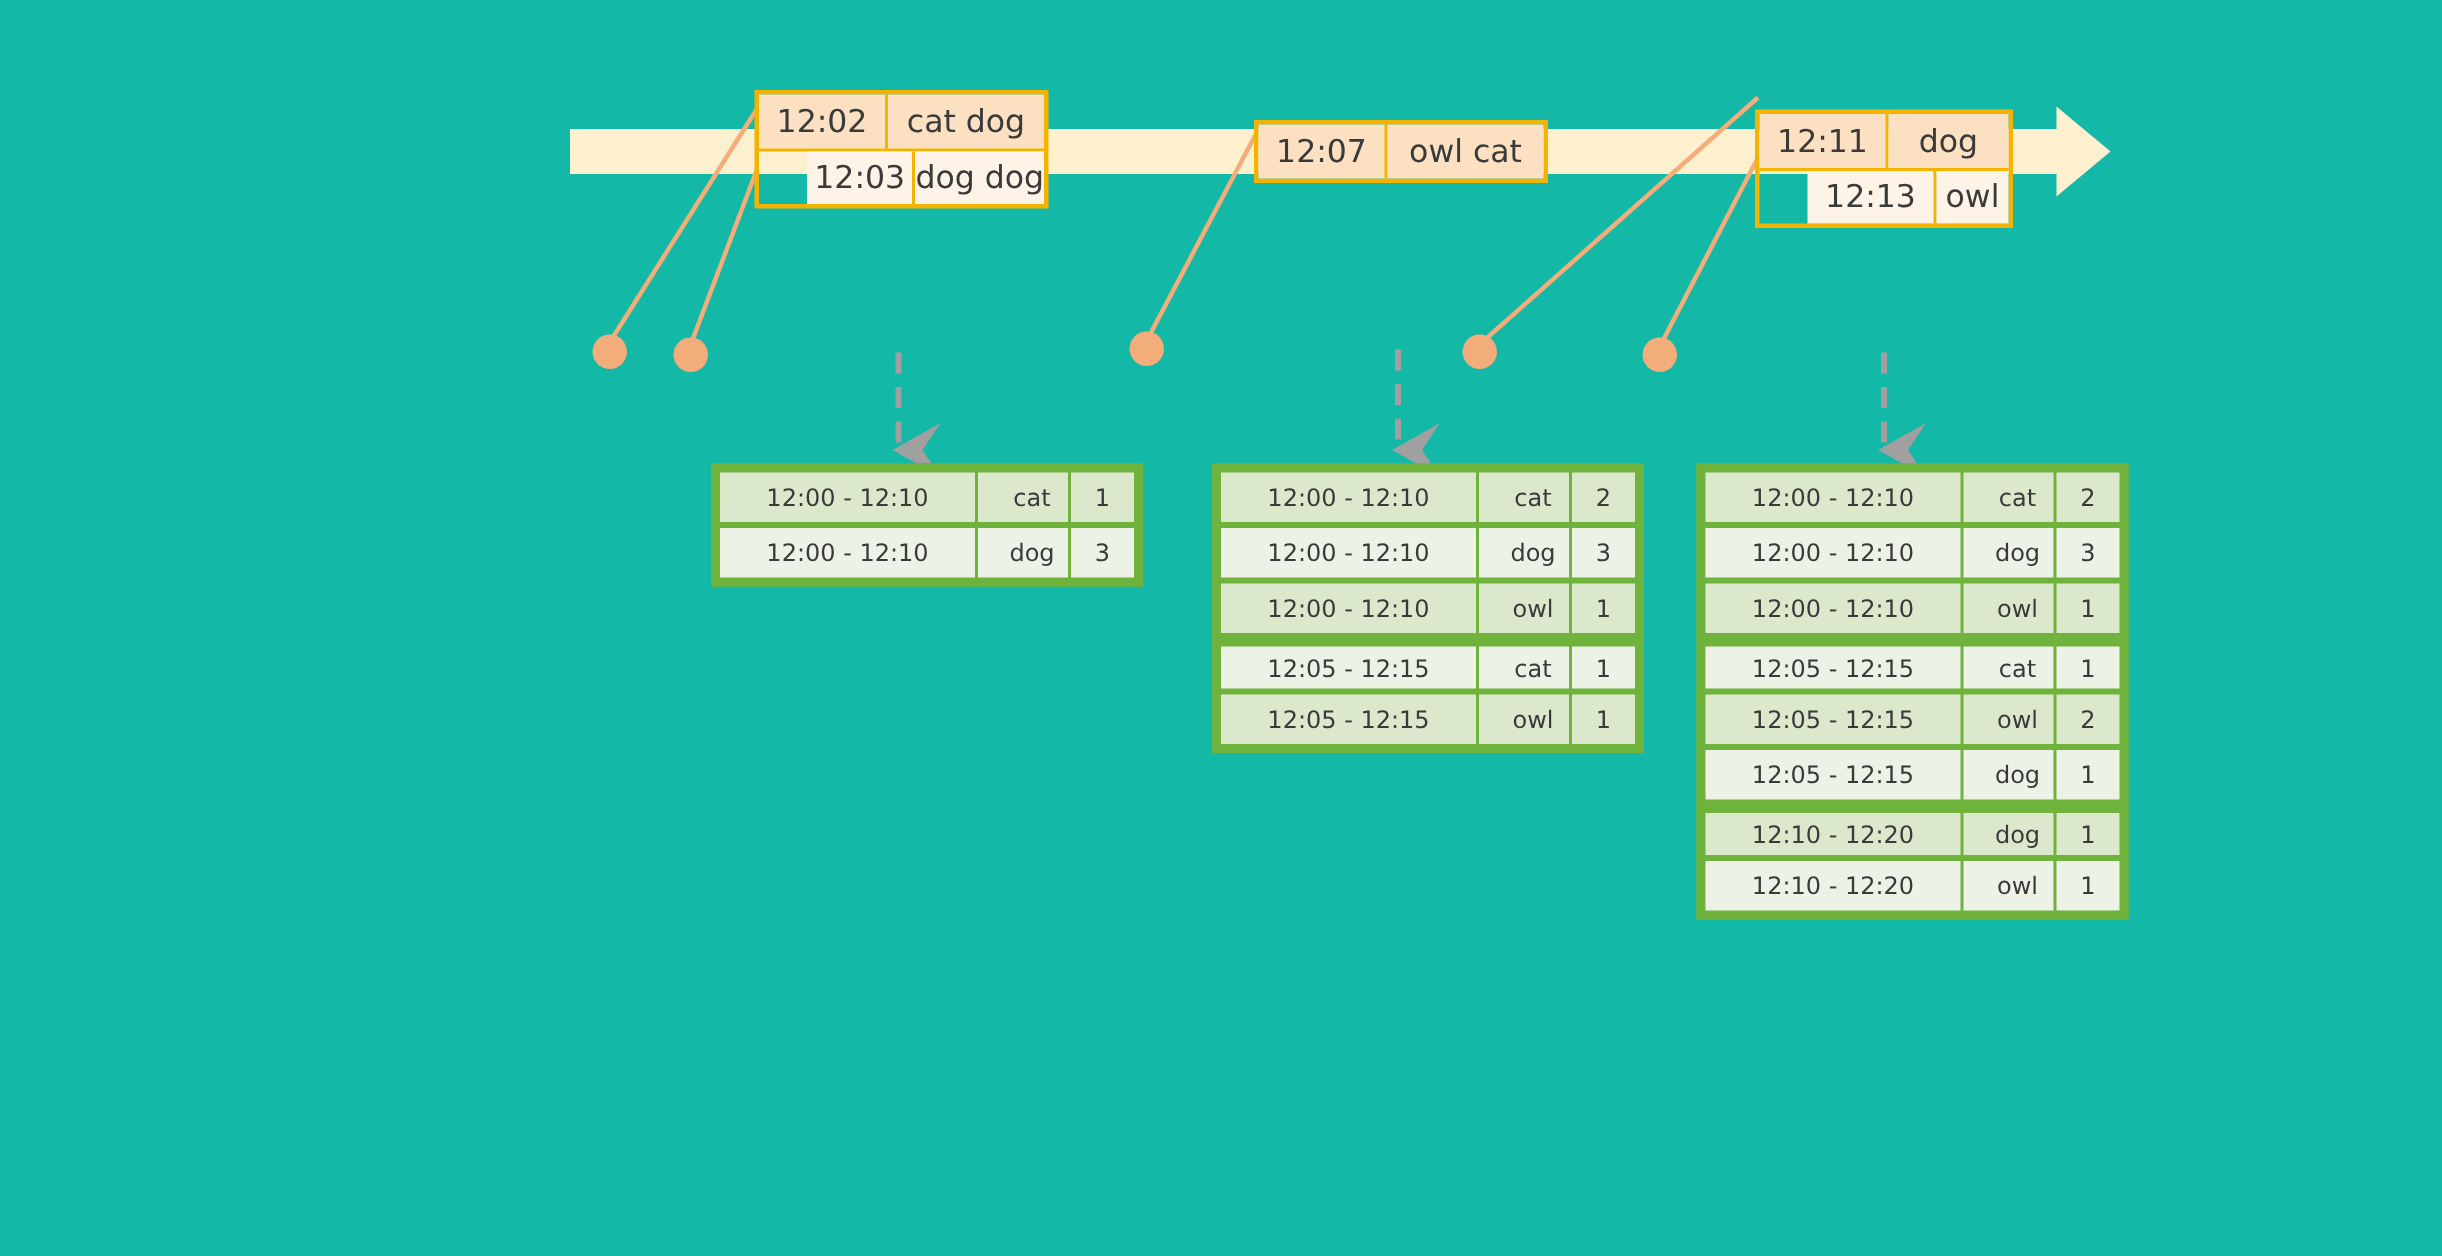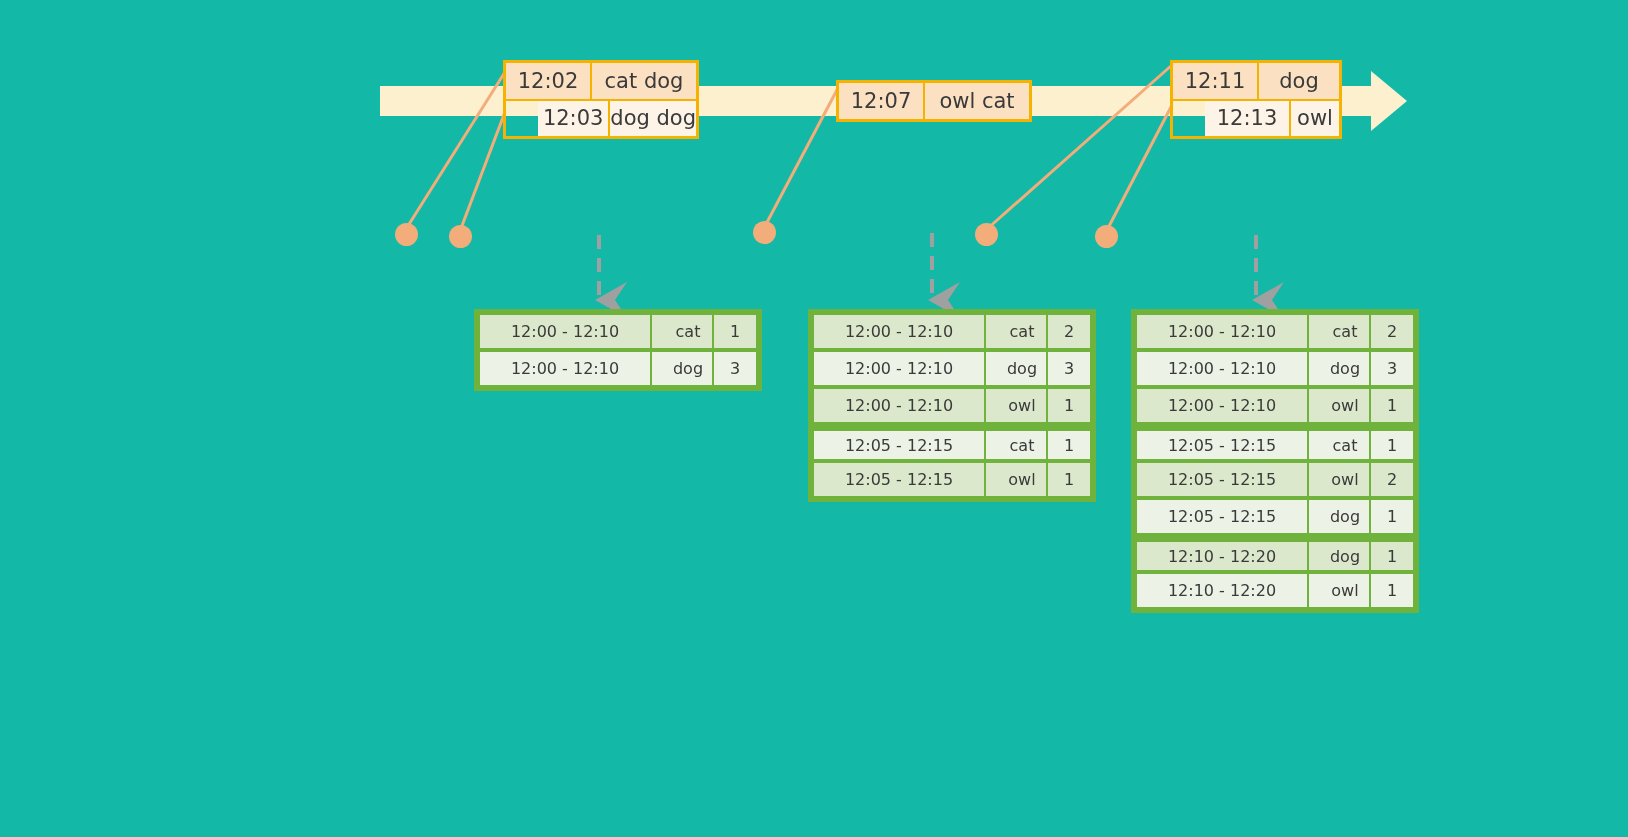--- a/index.html
+++ b/index.html
@@ -73,21 +73,21 @@
     </div>
   </div>
 
   <div class="evt" style="left:836px;top:80px;width:196px;height:42px;">
     <div class="evt-row shade-a">
       <div class="evt-c time">12:07</div>
       <div class="evt-c val">owl cat</div>
     </div>
   </div>
 
-  <div class="evt" style="left:1170px;top:60px;width:172px;height:79px;">
+  <div class="evt" style="left:1170px;top:73px;width:172px;height:79px;">
     <div class="evt-row shade-a">
       <div class="evt-c time">12:11</div>
       <div class="evt-c val">dog</div>
     </div>
     <div class="evt-row shade-b">
       <div class="evt-c time">12:13</div>
       <div class="evt-c val">owl</div>
     </div>
   </div>
 

